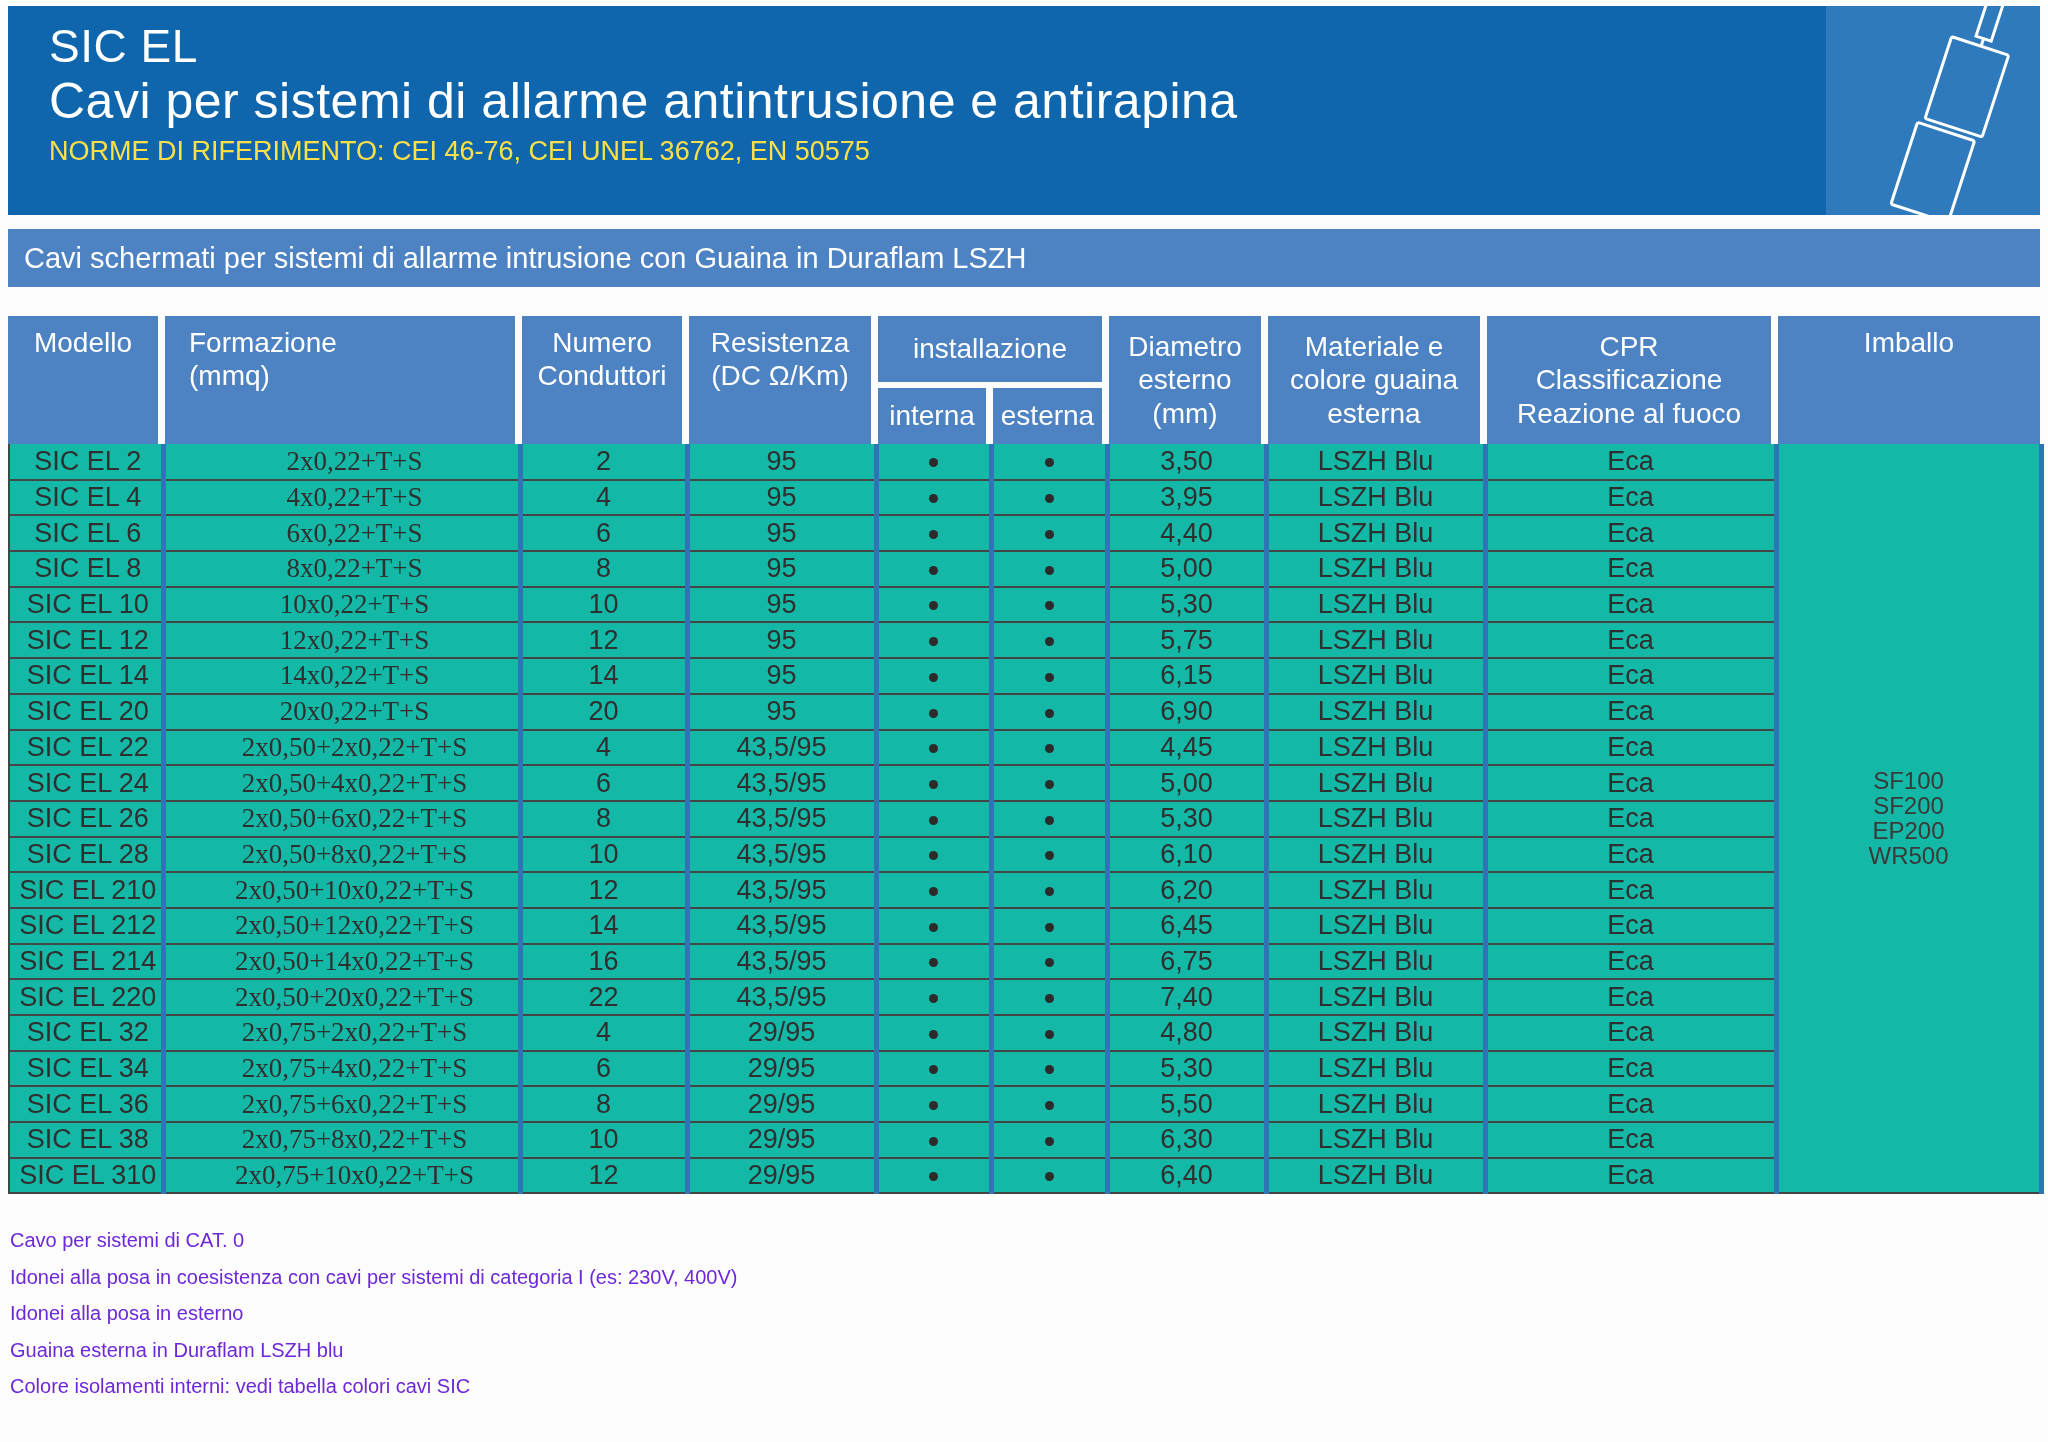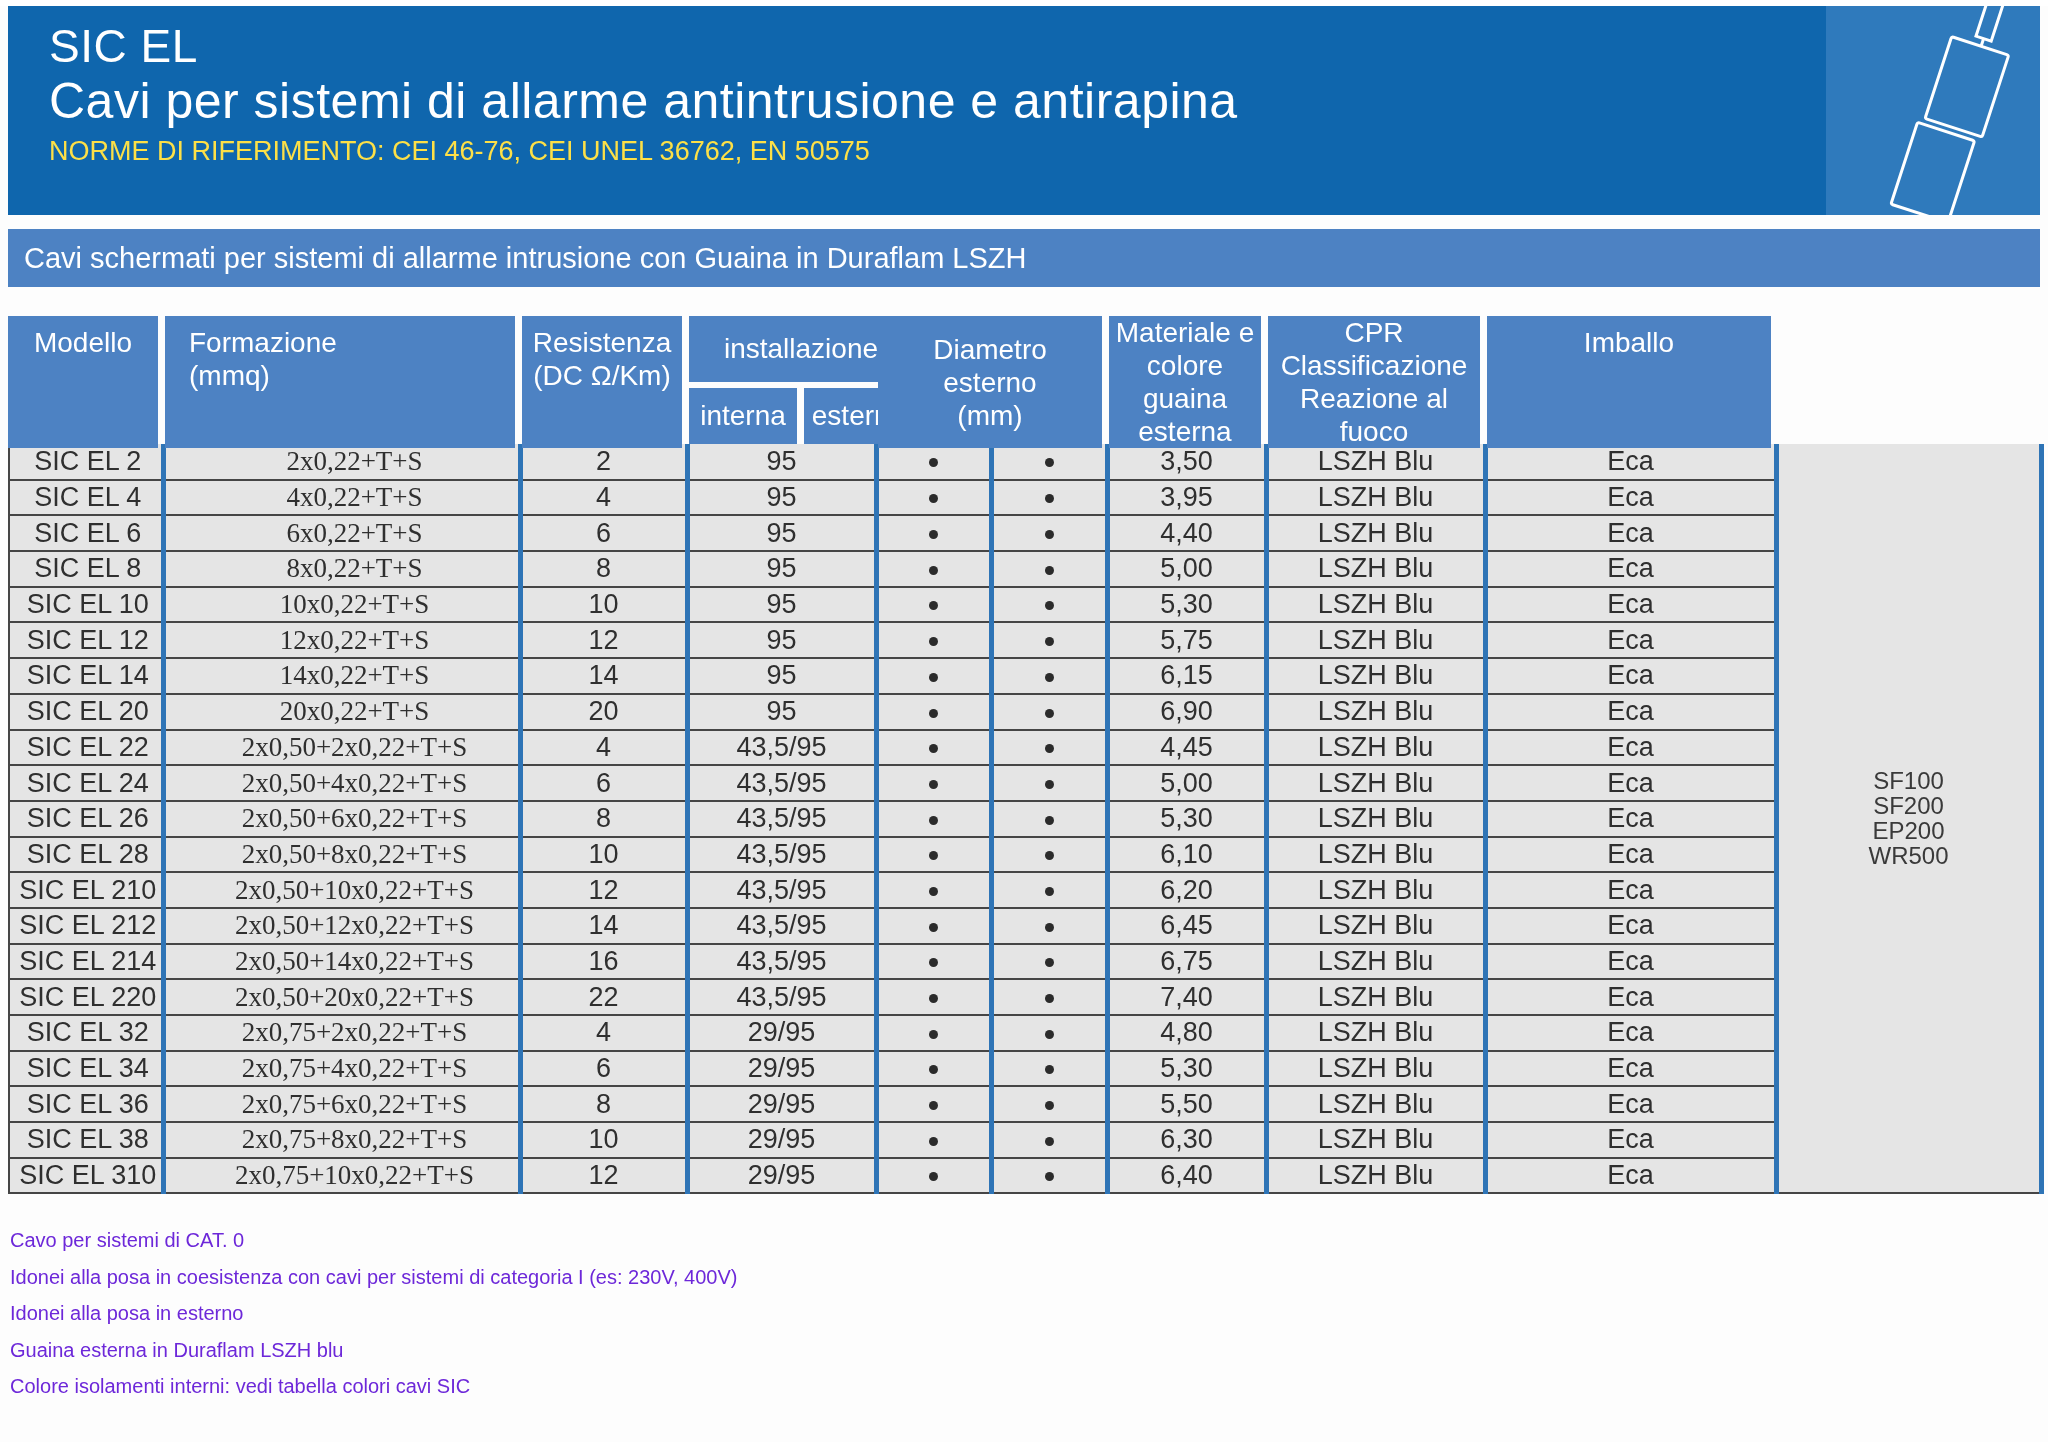--- a/index.html
+++ b/index.html
@@ -73,21 +73,21 @@
 
   
   table.spec {
     margin-left:8px;
     width:2032px;
     border-collapse:collapse;
     table-layout:fixed;
     border-left:2px solid #454545;
     border-right:2px solid #454545;
     border-bottom:2px solid #454545;
-    background:#e5e5e5;
+    background:#14b8a6;
   }
   table.spec td {
     border-right:5px solid #2e74b6;
     border-bottom:2px solid #454545;
     height:35.7px;
     font-size:27px;
     color:#2f2f2f;
     text-align:center;
     vertical-align:middle;
     overflow:hidden;
@@ -143,20 +143,22 @@
       </svg>
     </div>
   </header>
 
   <div class="banner">Cavi schermati per sistemi di allarme intrusione con Guaina in Duraflam LSZH</div>
 
   <div class="thead">
     <div class="hcell top-align">Modello</div>
     <div class="hcell top-align left-align">Formazione
 (mmq)</div>
+    <div class="hcell top-align">Numero
+Conduttori</div>
     <div class="hcell top-align">Resistenza
 (DC Ω/Km)</div>
     <div class="hgroup">
       <div class="hcell group-label">installazione</div>
       <div class="hcell">interna</div>
       <div class="hcell">esterna</div>
     </div>
     <div class="hcell">Diametro
 esterno
 (mm)</div>

